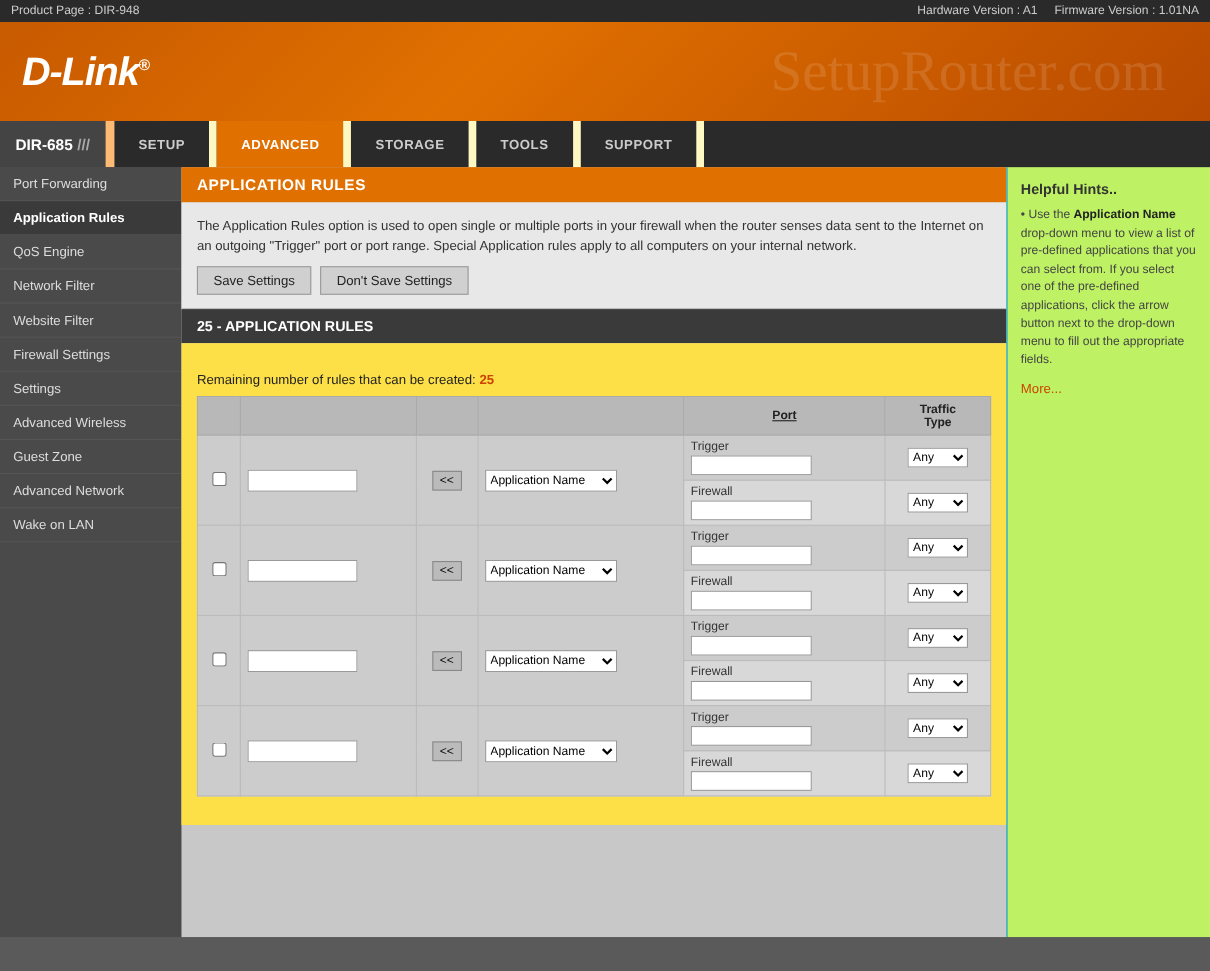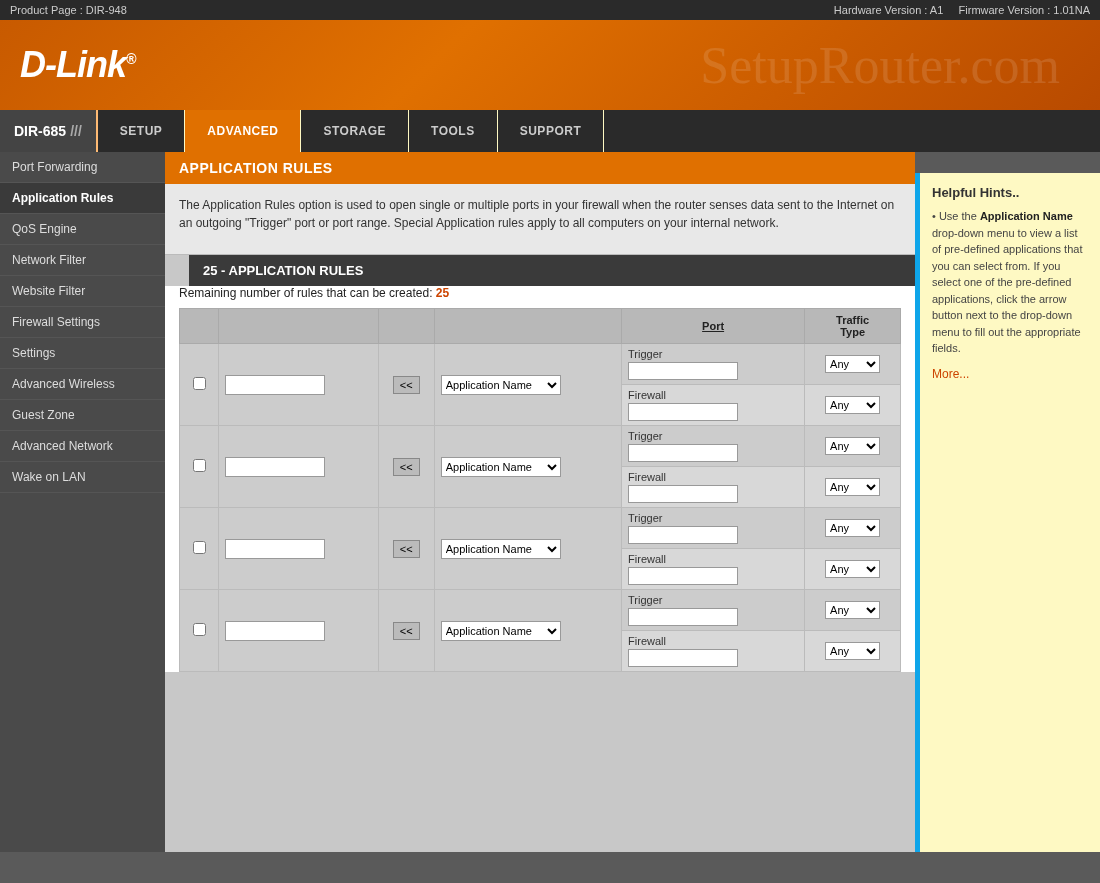--- a/index.html
+++ b/index.html
@@ -52,35 +52,35 @@
       height: 42px;
     }
     .nav-brand {
       background: #444;
       color: white;
       font-size: 14px;
       font-weight: bold;
       padding: 0 14px;
       display: flex;
       align-items: center;
-      border-right: 2px solid #fdba74;
+      border-right: 8px solid #fdba74;
       white-space: nowrap;
     }
     .nav-brand .slashes { color: #aaa; margin-left: 4px; }
     .nav-tabs { display: flex; flex: 1; }
     .nav-tab {
       color: #ccc;
       font-size: 12px;
       font-weight: bold;
       padding: 0 22px;
       display: flex;
       align-items: center;
       cursor: pointer;
       text-transform: uppercase;
-      border-right: 1px solid #fef9c3;
+      border-right: 7px solid #fef9c3;
       letter-spacing: 0.5px;
     }
     .nav-tab.active {
       background: #e07000;
       color: white;
     }
 
     
     .main-layout {
       display: flex;
@@ -146,27 +146,26 @@
     }
 
     
     .section-header {
       background: #3a3a3a;
       color: white;
       font-size: 13px;
       font-weight: bold;
       padding: 8px 14px;
       margin-top: 0;
-      margin-left: 24px;
     }
 
     
     .rules-area {
-      background: #ffffff;
-      padding: 0 14px;
+      background: #fde047;
+      padding: 26px 14px;
     }
     .remaining-text {
       font-size: 12px;
       color: #222;
       margin-bottom: 8px;
     }
     .remaining-count { color: #cc4400; font-weight: bold; }
 
     
     .rules-table {
@@ -213,25 +212,24 @@
       background: white;
       width: 120px;
     }
 
     .cb-cell { text-align: center; width: 28px; }
     .cb-cell input { cursor: pointer; }
 
     
     .right-panel {
       width: 185px;
-      background: #fef9c3;
+      background: #bef264;
       padding: 12px;
       flex-shrink: 0;
-      border-left: 5px solid #0ea5e9;
-      margin-top: 21px;
+      border-left: 1px solid #0ea5e9;
     }
     .hints-title {
       font-size: 13px;
       font-weight: bold;
       color: #333;
       margin-bottom: 8px;
     }
     .hints-text {
       font-size: 11px;
       color: #444;
@@ -293,20 +291,24 @@
     <div class="sidebar-item">Guest Zone</div>
     <div class="sidebar-item">Advanced Network</div>
     <div class="sidebar-item">Wake on LAN</div>
   </div>
 
   <div class="content">
     <div class="page-title-bar">APPLICATION RULES</div>
 
     <div class="description-box">
       <p class="description-text">The Application Rules option is used to open single or multiple ports in your firewall when the router senses data sent to the Internet on an outgoing "Trigger" port or port range. Special Application rules apply to all computers on your internal network.</p>
+      <div class="btn-row">
+        <button class="btn">Save Settings</button>
+        <button class="btn">Don't Save Settings</button>
+      </div>
     </div>
 
     <div class="section-header">25 - APPLICATION RULES</div>
 
     <div class="rules-area">
       <div class="remaining-text">
         <span>Remaining number of rules that can be created:</span>
         <span class="remaining-count">25</span>
       </div>
 

